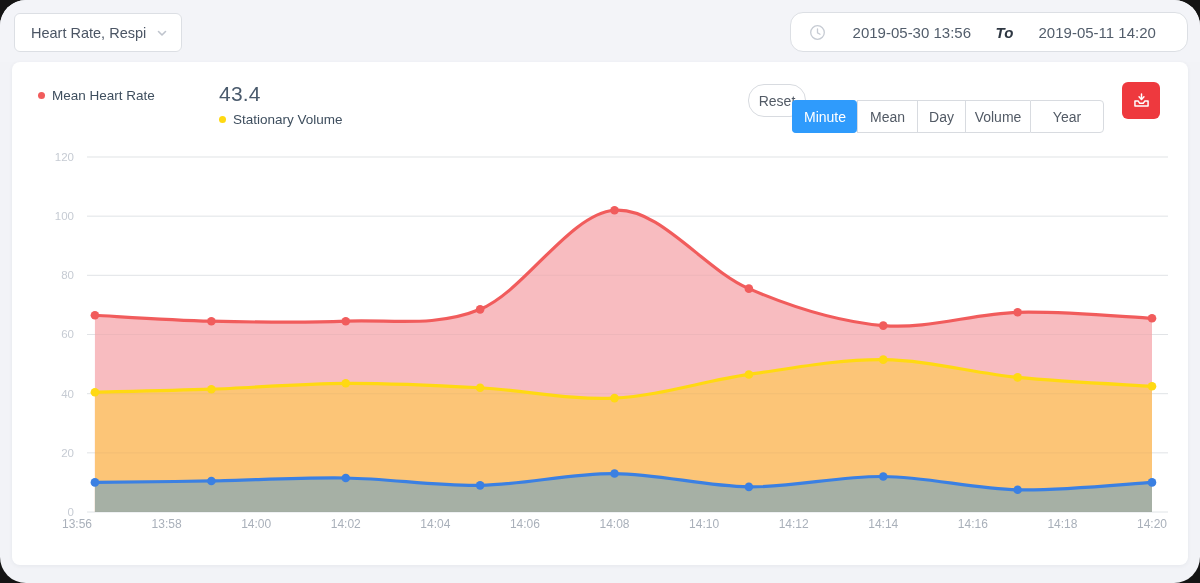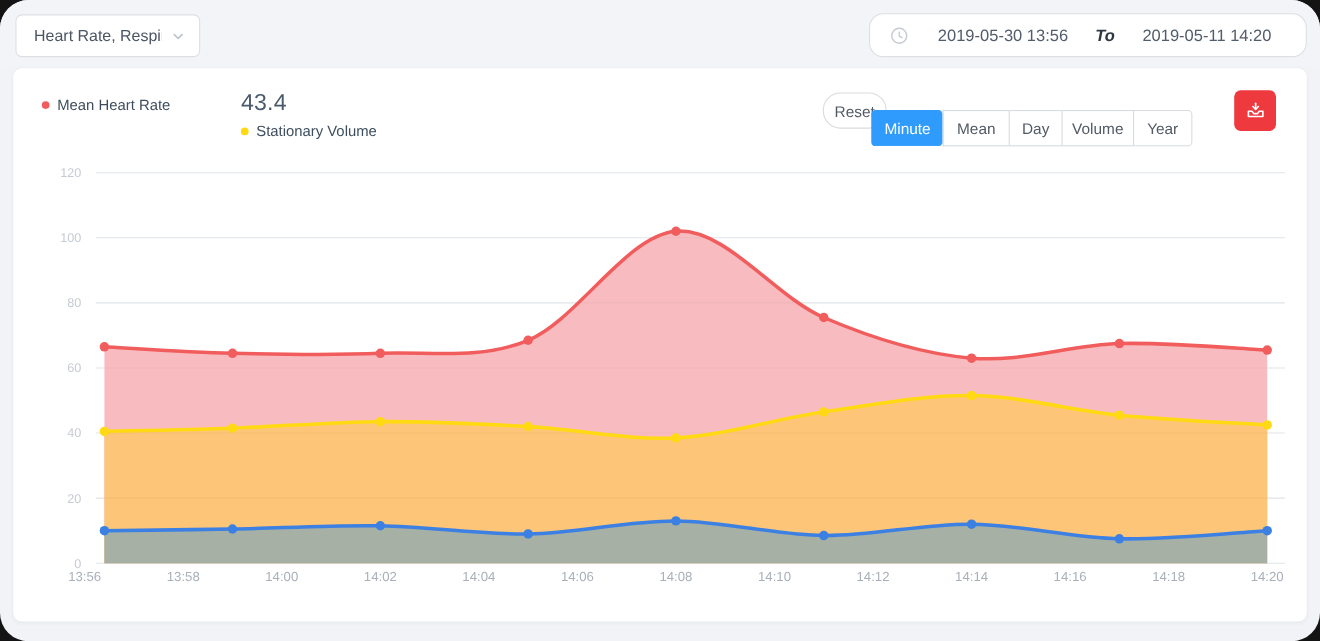--- a/index.html
+++ b/index.html
@@ -98,21 +98,21 @@
         <span class="lbl">Stationary Volume</span>
       </div>
     </div>
 
     <button class="btn btn-reset">Reset</button>
     <div class="btngroup">
       <button class="btn active" style="width:65px">Minute</button>
       <button class="btn" style="width:60px">Mean</button>
       <button class="btn" style="width:48px">Day</button>
       <button class="btn" style="width:65px">Volume</button>
-      <button class="btn" style="width:54px">Year</button>
+      <button class="btn" style="width:74px">Year</button>
     </div>
     <button class="btn-export">
       <svg width="21" height="21" viewBox="0 0 24 24">
         <g fill="none" stroke="#fff" stroke-width="1.7" stroke-linecap="round" stroke-linejoin="round">
           <path d="M12 4.5 L12 10.3"></path>
           <path d="M9.2 7.8 L12 10.8 L14.8 7.8"></path>
           <path d="M4.5 12.7 L8.3 12.7 L10 15.2 L14 15.2 L15.7 12.7 L19.5 12.7 L19.5 18.2 L4.5 18.2 Z"></path>
         </g>
       </svg>
     </button>

